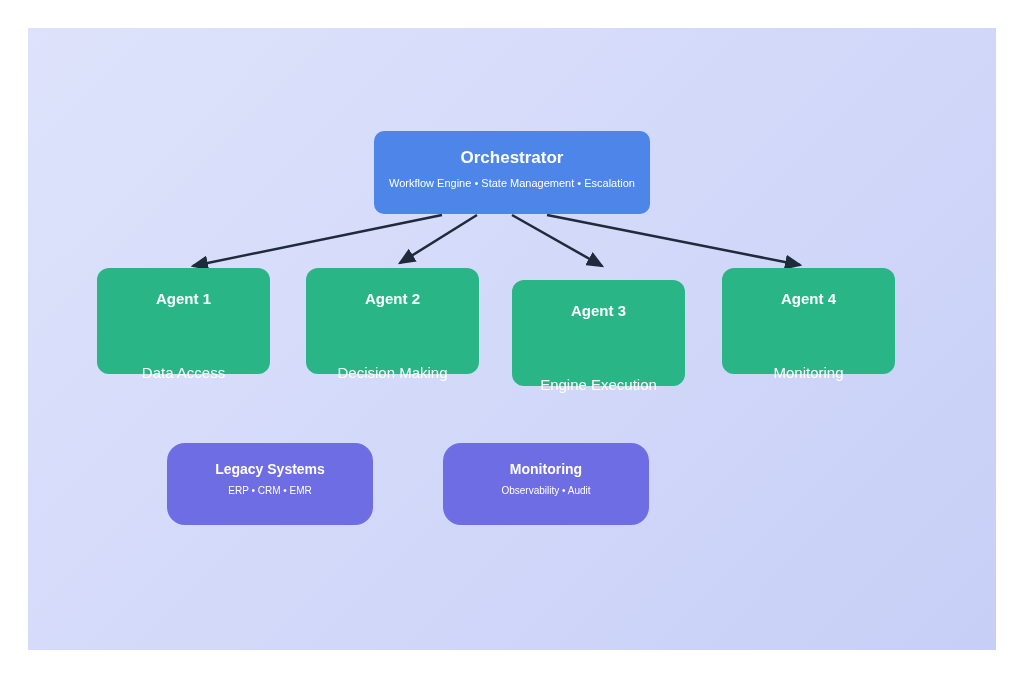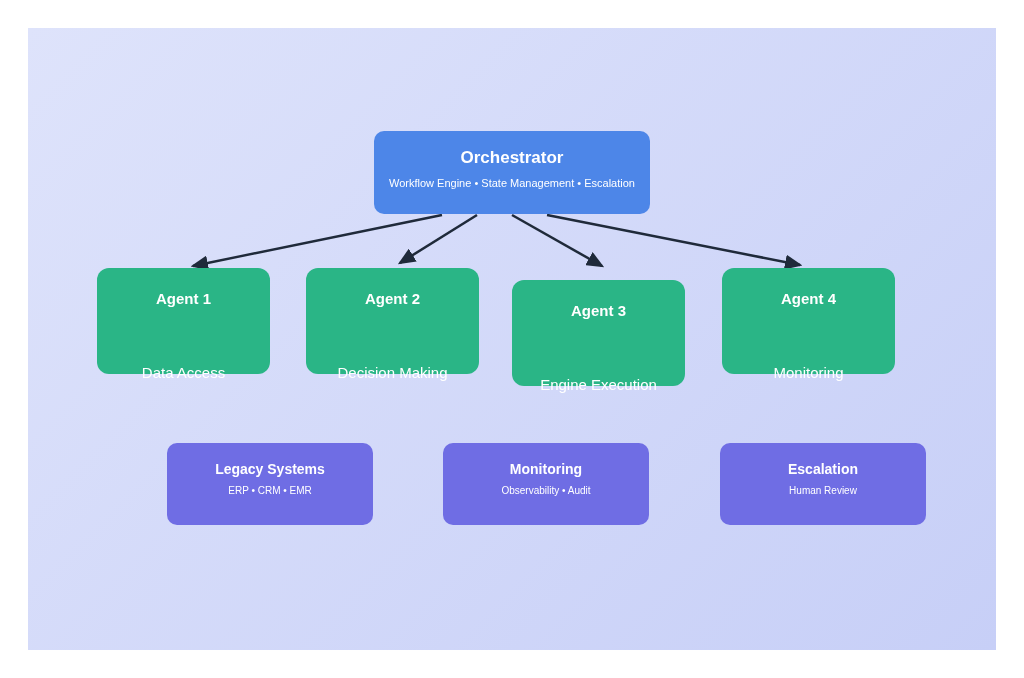--- a/index.html
+++ b/index.html
@@ -41,21 +41,21 @@
     border-radius:12px;padding-top:22px;top:240px;gap:48px;
   }
   .agent .node-title{font-size:15px;margin-bottom:9px;}
   .agent .node-subtitle{font-size:15px;}
   .agent-1{left:69px;}
   .agent-2{left:278px;}
   .agent-3{left:484px;margin-top:12px;}
   .agent-4{left:694px;}
   .system{
     width:206px;height:82px;background:var(--system);
-    border-radius:10px;padding-top:18px;top:415px;
+    border-radius:18px;padding-top:18px;top:415px;
   }
   .system .node-title{font-size:14px;margin-bottom:8px;}
   .system .node-subtitle{font-size:10px;}
   .system-1{left:139px;}
   .system-2{left:415px;}
   .system-3{left:692px;}
   .edges{position:absolute;left:0;top:0;width:968px;height:622px;pointer-events:none;}
   .edges line{stroke:var(--arrow);stroke-width:2.5;}
   .edges .arrowhead{fill:var(--arrow);}
 </style>
@@ -101,19 +101,15 @@
     </div>
 
     <div class="node system system-1">
       <div class="node-title">Legacy Systems</div>
       <div class="node-subtitle">ERP • CRM • EMR</div>
     </div>
     <div class="node system system-2">
       <div class="node-title">Monitoring</div>
       <div class="node-subtitle">Observability • Audit</div>
     </div>
-    <div class="node system system-3">
-      <div class="node-title">Escalation</div>
-      <div class="node-subtitle">Human Review</div>
-    </div>
 
   </div>
 </div>
 
 </body></html>

